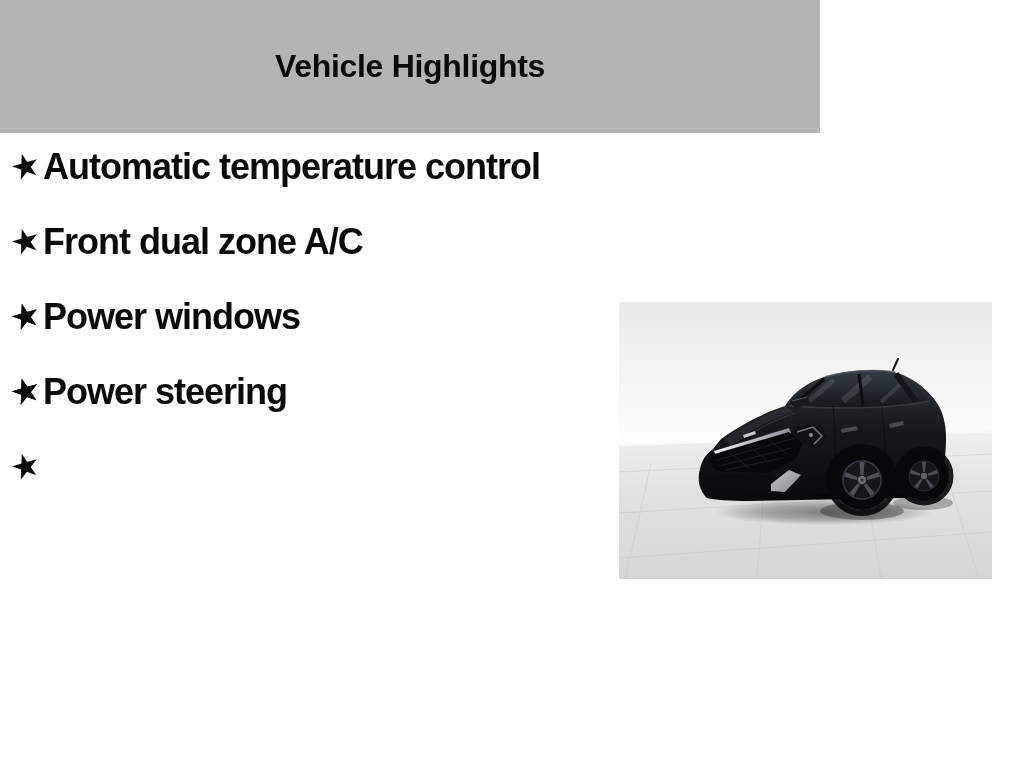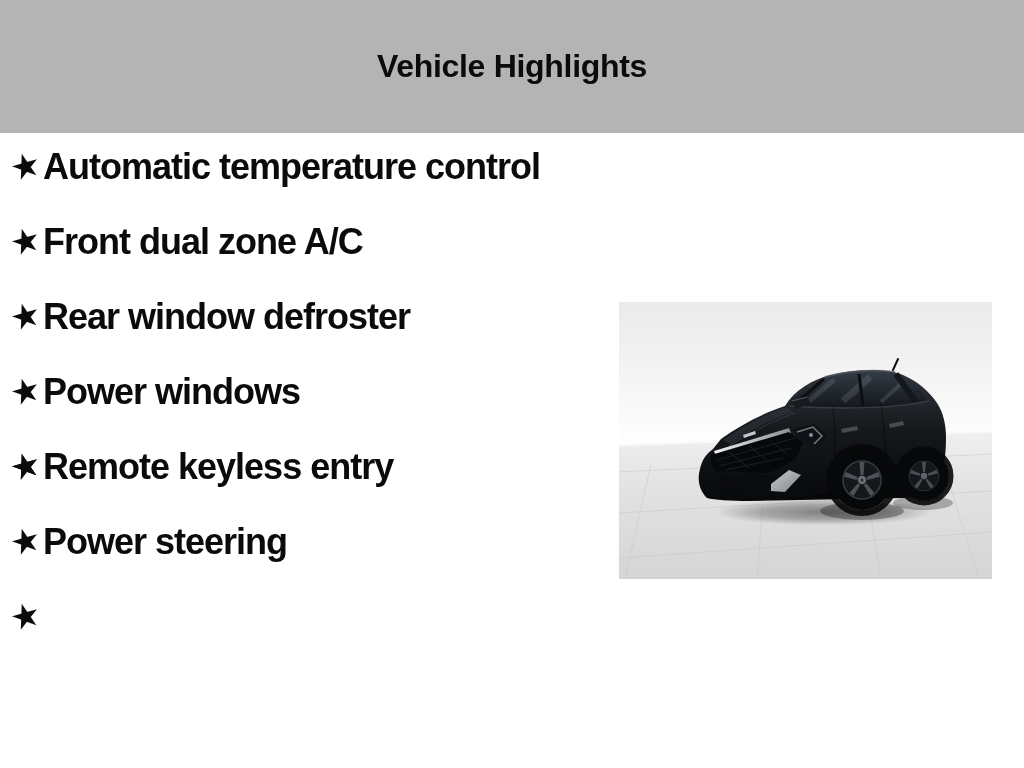--- a/index.html
+++ b/index.html
@@ -8,21 +8,21 @@
     width: 1024px;
     height: 768px;
     background: #ffffff;
     overflow: hidden;
     font-family: "Liberation Sans", sans-serif;
   }
   
   .header {
     position: absolute;
     left: 0; top: 0;
-    width: 1024px; height: 133px;
+    width: 820px; height: 133px;
     background: #b4b4b4;
     display: flex;
     align-items: center;
     justify-content: center;
   }
   .header h1 {
     margin: 0;
     font-size: 32px;
     font-weight: bold;
     color: #0b0b0b;
@@ -82,32 +82,30 @@
     <li>
       <span class="star-bullet">★</span>
       <span>Automatic temperature control</span>
     </li>
     <li>
       <span class="star-bullet">★</span>
       <span>Front dual zone A/C</span>
     </li>
     <li>
       <span class="star-bullet">★</span>
-      <span>Rear window defroster</span>
     </li>
     <li>
       <span class="star-bullet">★</span>
       <span>Power windows</span>
     </li>
     <li>
       <span class="star-bullet">★</span>
     </li>
     <li>
       <span class="star-bullet">★</span>
-      <span>Remote keyless entry</span>
     </li>
     <li>
       <span class="star-bullet">★</span>
       <span>Power steering</span>
     </li>
     <li>
       <span class="star-bullet">★</span>
     </li>
   </ul>
 

